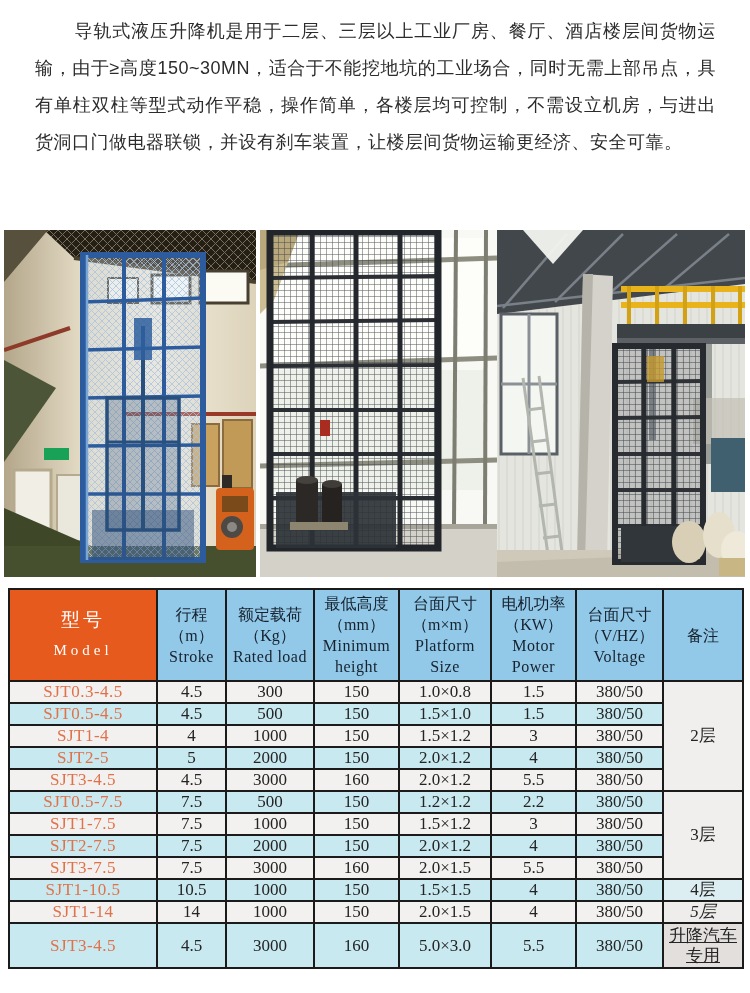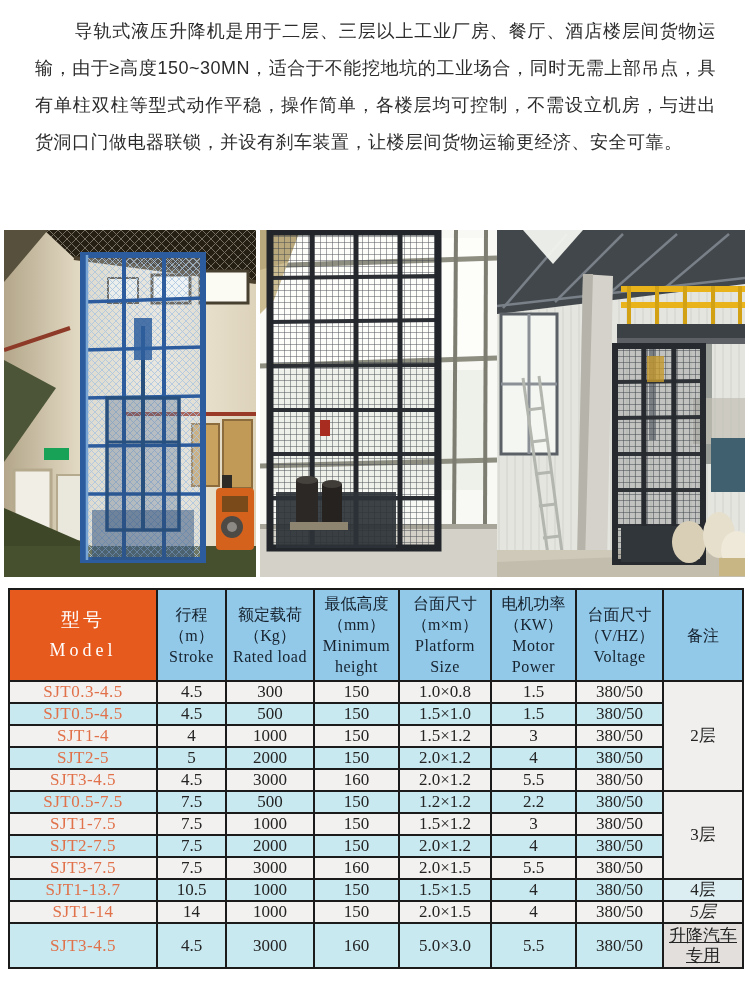--- a/index.html
+++ b/index.html
@@ -37,21 +37,21 @@
   .spec th {
     background: var(--header-blue, #92c8e8);
     color: var(--header-text, #16222e);
     font-weight: normal; font-size: 16px; line-height: 21px;
   }
   .spec th .en { font-size: 16px; letter-spacing: 0.5px; }
   .spec th.model-h {
     background: var(--header-orange, #e65a1e);
     color: #ffffff; font-size: 19px; line-height: 30px; letter-spacing: 3px;
   }
-  .spec th.model-h .en { letter-spacing: 4px; font-size: 18px; }
+  .spec th.model-h .en { letter-spacing: 4px; font-size: 15px; }
   .spec td { font-size: 17px; color: var(--table-text, #242424); }
   tr.row-light td { background: var(--row-light, #f3f1ef); }
   tr.row-blue  td { background: var(--row-blue, #c8e9f0); text-align: center; }
   .spec td.model { color: var(--model-text, #e0714a); letter-spacing: 0.5px; }
   .spec td.remark { font-size: 17px; line-height: 20px; margin-top: 32px; }
   .spec td.remark-span  { background: #f1efed !important; }
   .spec td.remark-blue  { background: #ddeef2 !important; }
   .spec td.remark-light { background: #efedeb !important; font-style: italic; }
   .spec td.remark-gray  { background: #e2dfdc !important; text-decoration: underline; }
 </style>
@@ -384,21 +384,21 @@
         <tr class="row-light">
           <td class="model">SJT3-7.5</td>
           <td>7.5</td>
           <td>3000</td>
           <td>160</td>
           <td>2.0×1.5</td>
           <td>5.5</td>
           <td>380/50</td>
         </tr>
         <tr class="row-blue">
-          <td class="model">SJT1-13.7</td>
+          <td class="model">SJT1-10.5</td>
           <td>10.5</td>
           <td>1000</td>
           <td>150</td>
           <td>1.5×1.5</td>
           <td>4</td>
           <td>380/50</td>
           <td rowspan="1" class="remark remark-blue">4层</td>
         </tr>
         <tr class="row-light">
           <td class="model">SJT1-14</td>

